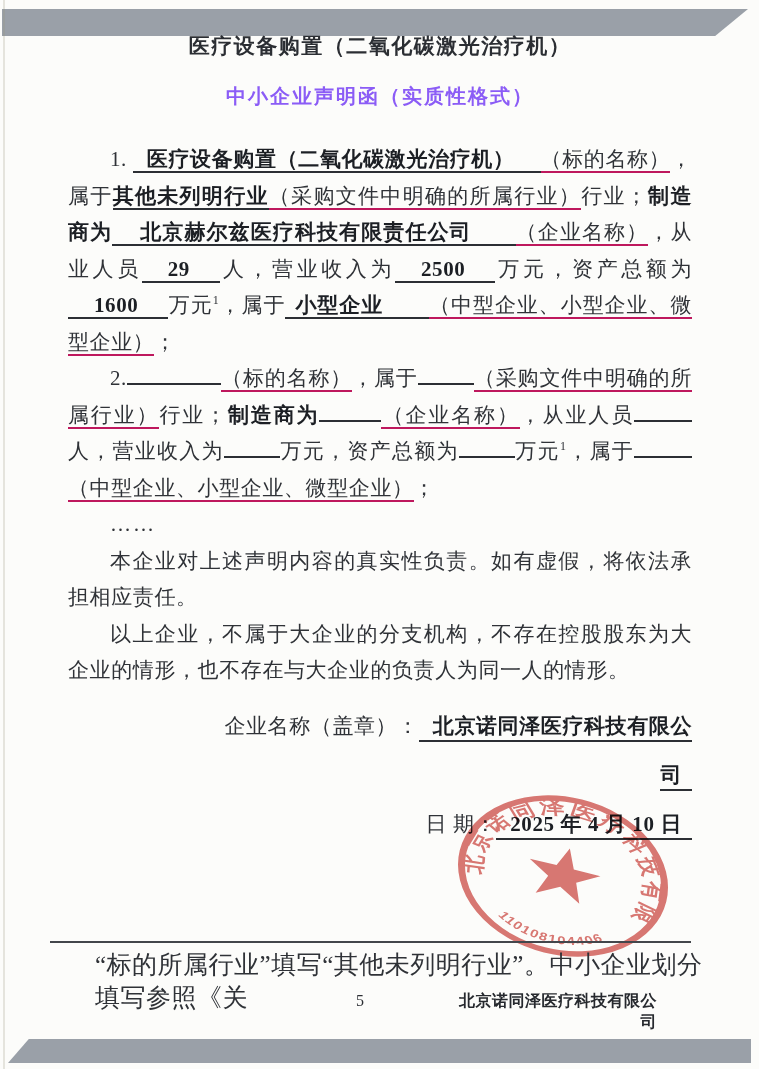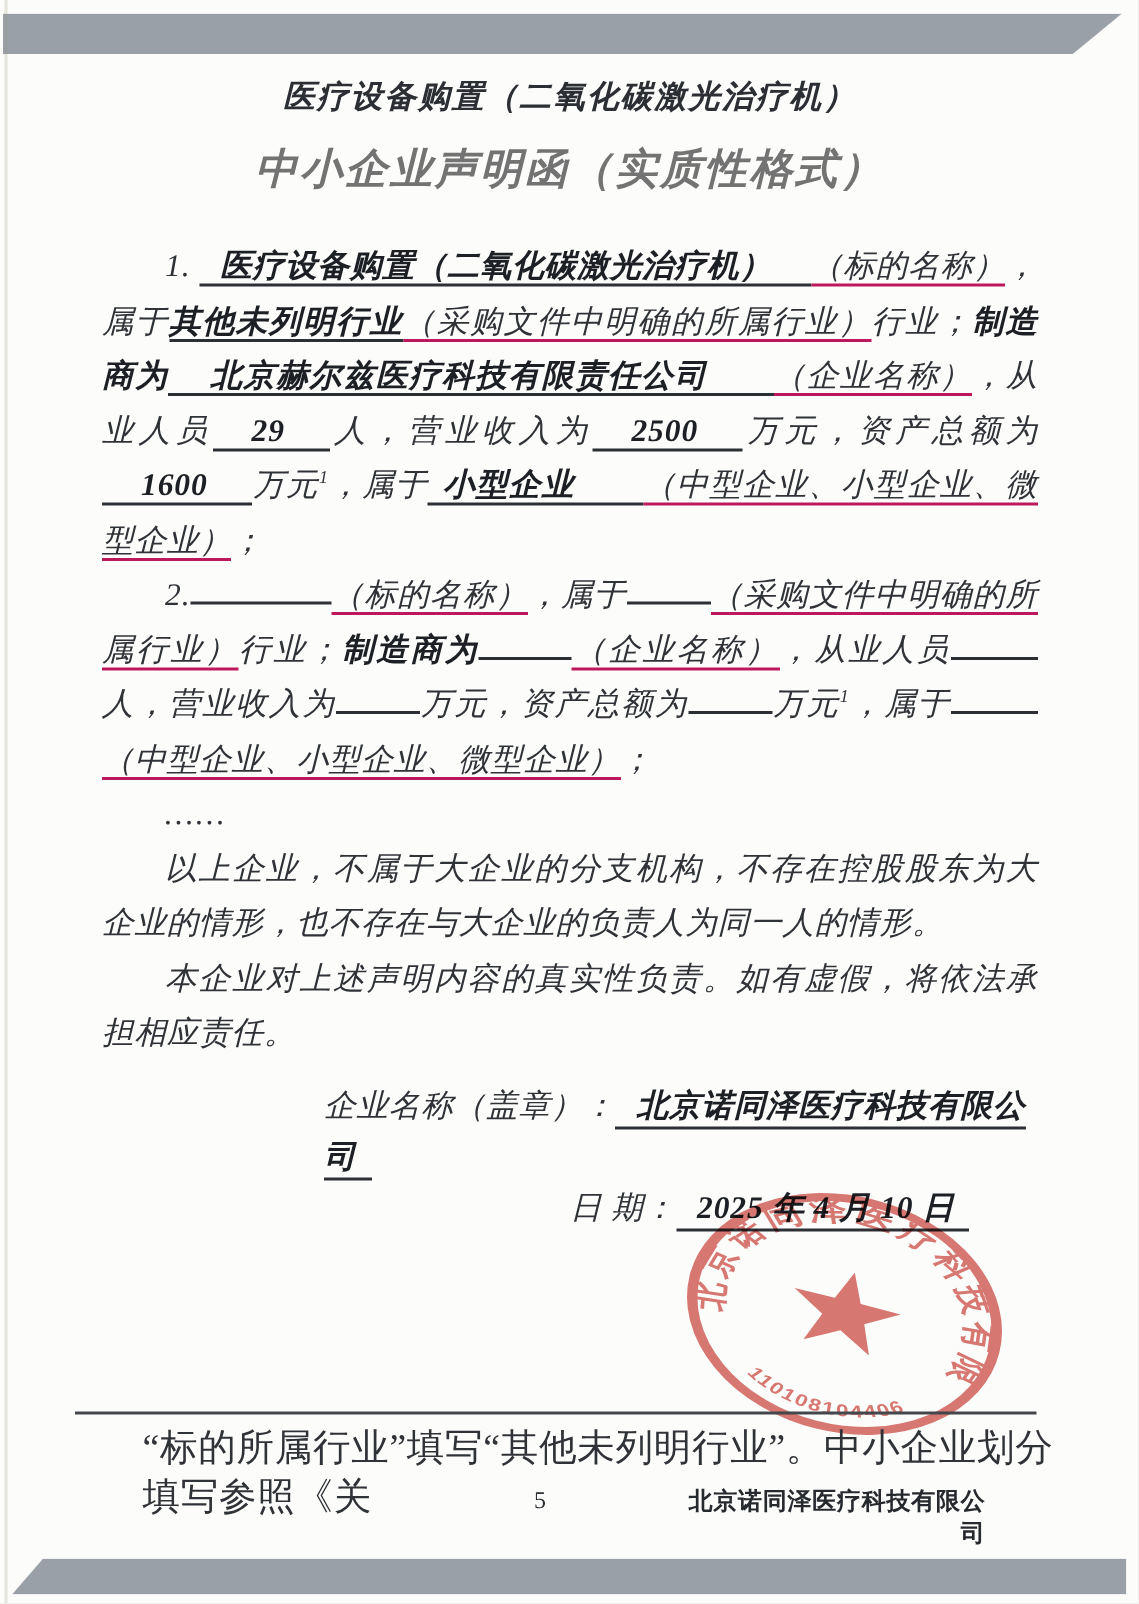--- a/index.html
+++ b/index.html
@@ -5,41 +5,41 @@
   html,body{margin:0;padding:0;background:#e8e8e6;}
   .page{position:relative;width:759px;height:1069px;background:#fcfcfa;overflow:hidden;
         font-family:"Liberation Serif","DejaVu Serif",serif;color:#2f3237;}
   
   .scan-bar-top{position:absolute;left:2px;top:9px;width:746px;height:27px;background:#9aa0a8;
         clip-path:polygon(0 0,100% 0,95.6% 100%,0 100%);}
   .scan-bar-bottom{position:absolute;left:8px;top:1039px;width:743px;height:24px;background:#9aa0a8;
         clip-path:polygon(2.8% 0,100% 0,100% 100%,0 100%);}
   .scan-line-left{position:absolute;left:3px;top:0;width:2px;height:100%;background:rgba(150,145,120,0.22);}
   
-  .content{position:absolute;left:68px;top:46px;width:624px;font-size:21px;line-height:36.5px;
-        text-align:justify;letter-spacing:0.6px;font-style:italic;}
+  .content{position:absolute;left:68px;top:28px;width:624px;font-size:21px;line-height:36.5px;
+        text-align:justify;letter-spacing:0.6px;}
   .t1{margin:0 0 13px 0;font-size:21px;font-weight:600;text-align:center;letter-spacing:1.5px;color:#2b2e33;}
-  .t2{margin:0 0 27px 0;font-size:28px;font-weight:700;text-align:center;letter-spacing:2px;color:#737373;}
+  .t2{margin:0 0 27px 0;font-size:20px;font-weight:700;text-align:center;letter-spacing:2px;color:#8b5cf6;}
   p{margin:0;}
   .indent{text-indent:42px;}
   .fill{font-weight:700;color:#1c1f24;border-bottom:2px solid #2c2f34;}
   .u{border-bottom:2px solid #be185d;}
   .blank{display:inline-block;border-bottom:2px solid #2c2f34;height:1.05em;vertical-align:baseline;}
   .p-lead{padding-left:16px;padding-right:10px;}
   .p-proj{padding-left:18px;padding-right:34px;}
   .p-subj{padding-left:14px;padding-right:26px;}
   .p-mfr{padding-left:28px;padding-right:44px;}
   .p-num{padding-left:26px;padding-right:30px;}
   .p-type{padding-left:10px;padding-right:46px;}
   .bold{font-weight:700;color:#1c1f24;}
   sup{font-size:12px;line-height:0;}
   .ellipsis-line{letter-spacing:2px;}
   
   .sig{margin-top:13px;}
-  .sig-row{line-height:34px;text-align:left;}
+  .sig-row{line-height:49px;text-align:right;}
   .sig-row1{padding-left:148px;}
   .sig-row2{padding-left:312px;}
   .sig-fill{font-weight:700;color:#1c1f24;border-bottom:2px solid #2c2f34;padding:0 10px 2px 14px;}
   
   .footnote-rule{position:absolute;left:50px;top:941px;width:641px;height:2px;background:#43464b;}
   .footnote{position:absolute;left:95px;top:948px;width:620px;font-size:25px;color:#2f3237;letter-spacing:0.5px;}
   .page-num{position:absolute;left:330px;top:992px;width:60px;text-align:center;font-size:16px;color:#2b2e33;}
   .footer-company{position:absolute;left:455px;top:991px;width:202px;text-align:right;font-size:16px;
         font-weight:700;color:#26292e;letter-spacing:0.5px;}
   
@@ -62,23 +62,23 @@
     <h1 class="t1">医疗设备购置（二氧化碳激光治疗机）</h1>
     <h2 class="t2">中小企业声明函（实质性格式）</h2>
 
 
     <p class="indent"><span>1.</span>&nbsp;<span class="fill p-subj">医疗设备购置（二氧化碳激光治疗机）</span><span class="u">（标的名称）</span><span>，属于</span><span class="fill">其他未列明行业</span><span class="u">（采购文件中明确的所属行业）</span><span>行业；</span><span class="bold">制造商为</span><span class="fill p-mfr">北京赫尔兹医疗科技有限责任公司</span><span class="u">（企业名称）</span><span>，从业人员</span><span class="fill p-num">29</span><span>人，营业收入为</span><span class="fill p-num">2500</span><span>万元，资产总额为</span><span class="fill p-num">1600</span><span>万元</span><sup>1</sup><span>，属于</span><span class="fill p-type">小型企业</span><span class="u">（中型企业、小型企业、微型企业）</span><span>；</span></p>
 
     <p class="indent"><span>2.</span><span class="blank" style="width:94px"></span><span class="u">（标的名称）</span><span>，属于</span><span class="blank" style="width:56px"></span><span class="u">（采购文件中明确的所属行业）</span><span>行业；</span><span class="bold">制造商为</span><span class="blank" style="width:62px"></span><span class="u">（企业名称）</span><span>，从业人员</span><span class="blank" style="width:58px"></span><span>人，营业收入为</span><span class="blank" style="width:56px"></span><span>万元，资产总额为</span><span class="blank" style="width:56px"></span><span>万元</span><sup>1</sup><span>，属于</span><span class="blank" style="width:58px"></span><span class="u">（中型企业、小型企业、微型企业）</span><span>；</span></p>
 
     <p class="indent ellipsis-line">……</p>
 
+    <p class="indent">本企业对上述声明内容的真实性负责。如有虚假，将依法承担相应责任。</p>
+
     <p class="indent">以上企业，不属于大企业的分支机构，不存在控股股东为大企业的情形，也不存在与大企业的负责人为同一人的情形。</p>
-
-    <p class="indent">本企业对上述声明内容的真实性负责。如有虚假，将依法承担相应责任。</p>
 
     <div class="sig">
       <div class="sig-row sig-row1"><span>企业名称（盖章）：</span><span class="sig-fill">北京诺同泽医疗科技有限公司</span></div>
       <div class="sig-row sig-row2"><span>日  期：</span><span class="sig-fill">2025 年 4 月 10 日</span></div>
     </div>
   </div>
 
   <div class="stamp">
     <svg viewBox="0 0 230 230" xmlns="http://www.w3.org/2000/svg">
       <g stroke="#d0524c" fill="#d0524c">

